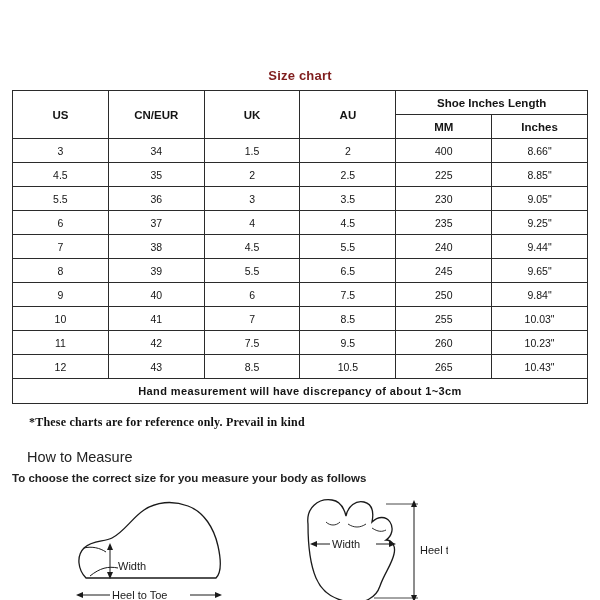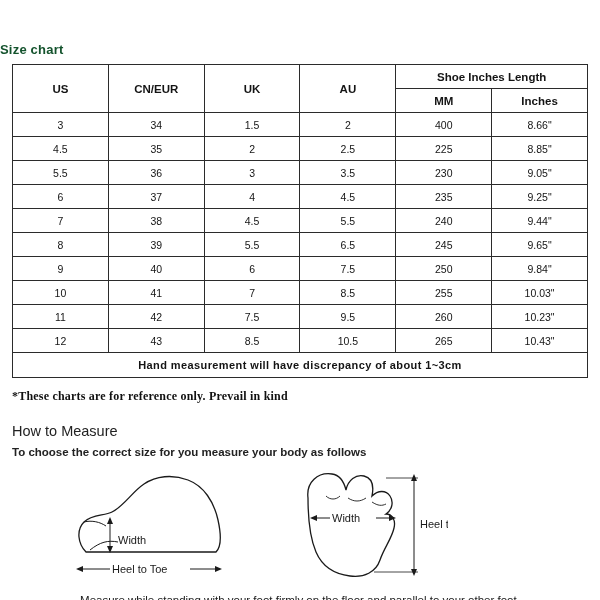--- a/index.html
+++ b/index.html
@@ -15,25 +15,25 @@
     overflow: hidden;
   }
   .page {
     position: relative;
     width: 600px;
     height: 600px;
     box-sizing: border-box;
     padding: 0;
   }
   .chart-title {
-    text-align: left;
+    text-align: center;
     font-size: 13px;
     font-weight: bold;
-    color: #14532d;
-    padding-top: 42px;
+    color: #7f1d1d;
+    padding-top: 68px;
     padding-bottom: 7px;
     letter-spacing: 0.2px;
   }
   table.size-chart {
     border-collapse: collapse;
     width: 576px;
     margin: 0 12px;
     table-layout: fixed;
   }
   table.size-chart th,
@@ -64,27 +64,27 @@
     font-weight: bold;
     font-size: 11px;
     letter-spacing: 0.4px;
     height: 24px;
   }
   .disclaimer {
     font-family: "Liberation Serif", serif;
     font-weight: bold;
     font-size: 12px;
     color: #111;
-    margin: 11px 0 0 12px;
+    margin: 11px 0 0 29px;
     letter-spacing: 0.2px;
   }
   .how-title {
     font-size: 14.5px;
     color: #222;
-    margin: 19px 0 0 12px;
+    margin: 19px 0 0 27px;
   }
   .how-sub {
     font-size: 11.5px;
     color: #222;
     margin: 7px 0 0 12px;
     font-weight: bold;
   }
   .figures {
     position: relative;
     width: 600px;

